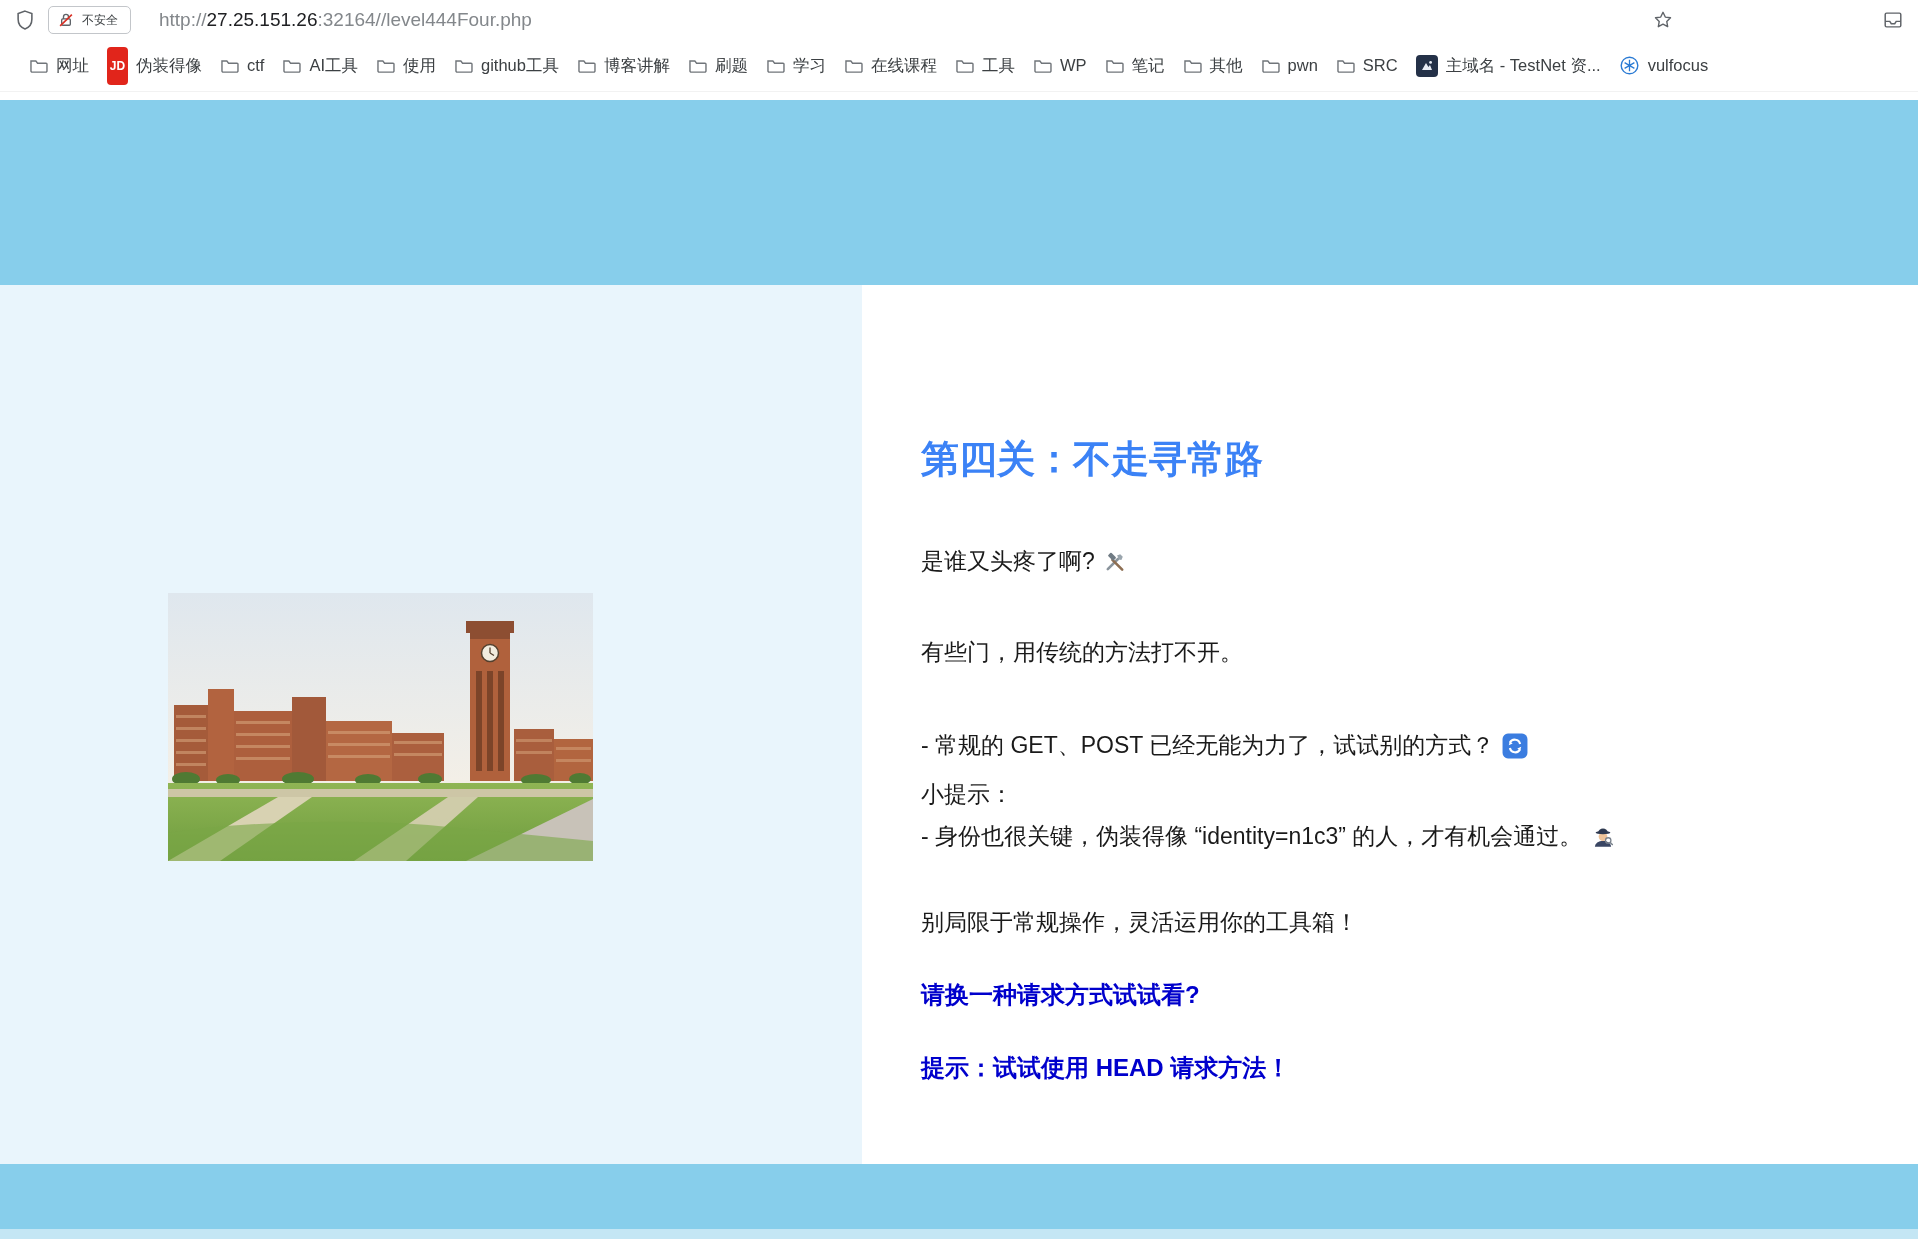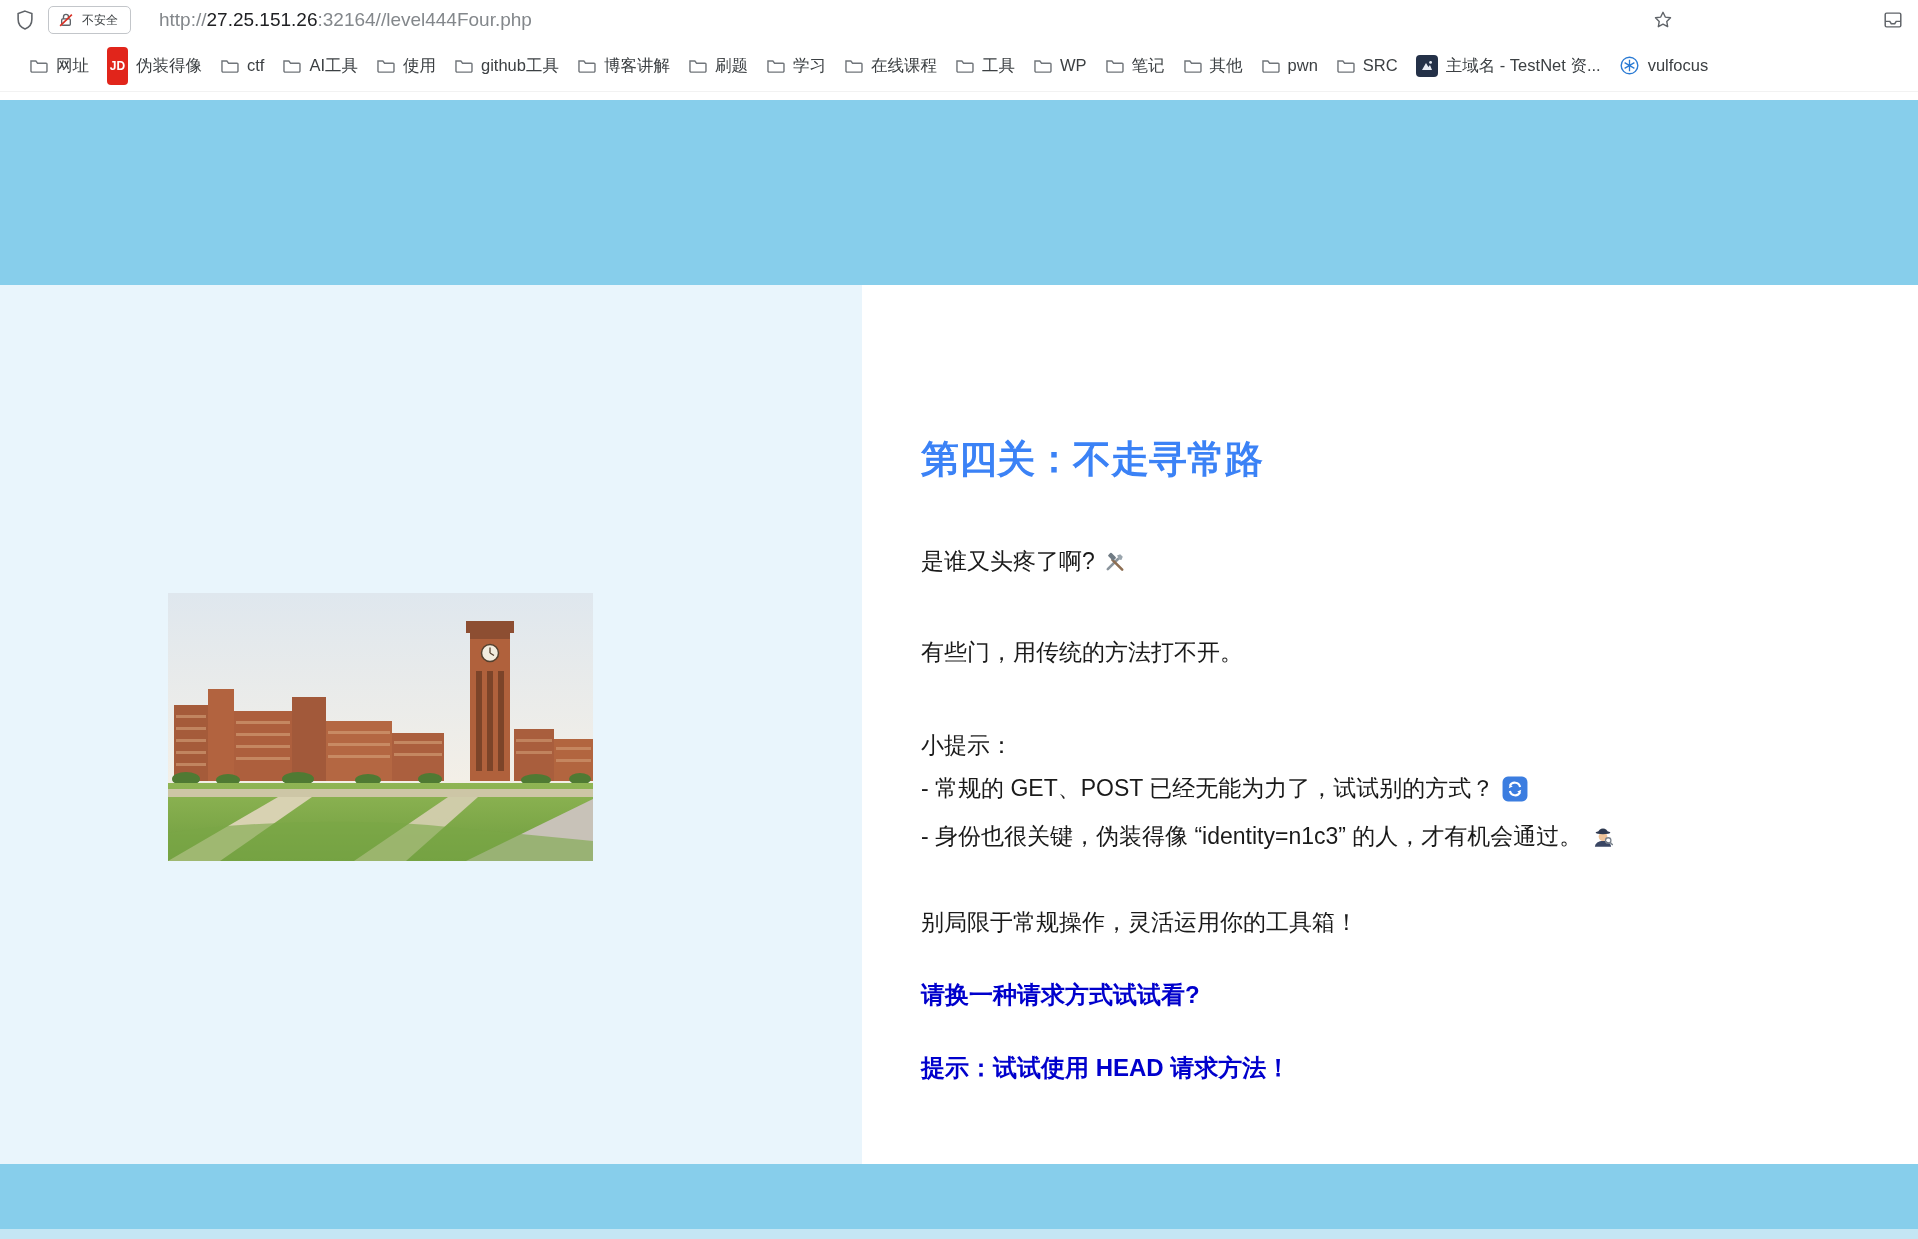--- a/index.html
+++ b/index.html
@@ -351,26 +351,26 @@
 
       <p class="para">
         <span>是谁又头疼了啊?</span><span class="inline-ic"><svg width="24" height="24">
               <use href="#ic-wrench-hammer"></use>
             </svg></span>
       </p>
 
       <p class="para">有些门，用传统的方法打不开。</p>
 
       <div class="hints">
-        <div>小提示：</div>
         <div>
           <span>- 常规的 GET、POST 已经无能为力了，试试别的方式？</span><span class="inline-ic"><svg width="26" height="26">
                 <use href="#ic-refresh"></use>
               </svg></span>
         </div>
+        <div>小提示：</div>
         <div>
           <span>- 身份也很关键，伪装得像 “identity=n1c3” 的人，才有机会通过。</span><span class="inline-ic"><svg width="26" height="26">
                 <use href="#ic-detective"></use>
               </svg></span>
         </div>
       </div>
 
       <p class="para para-last">别局限于常规操作，灵活运用你的工具箱！</p>
 
       <div class="cta">

